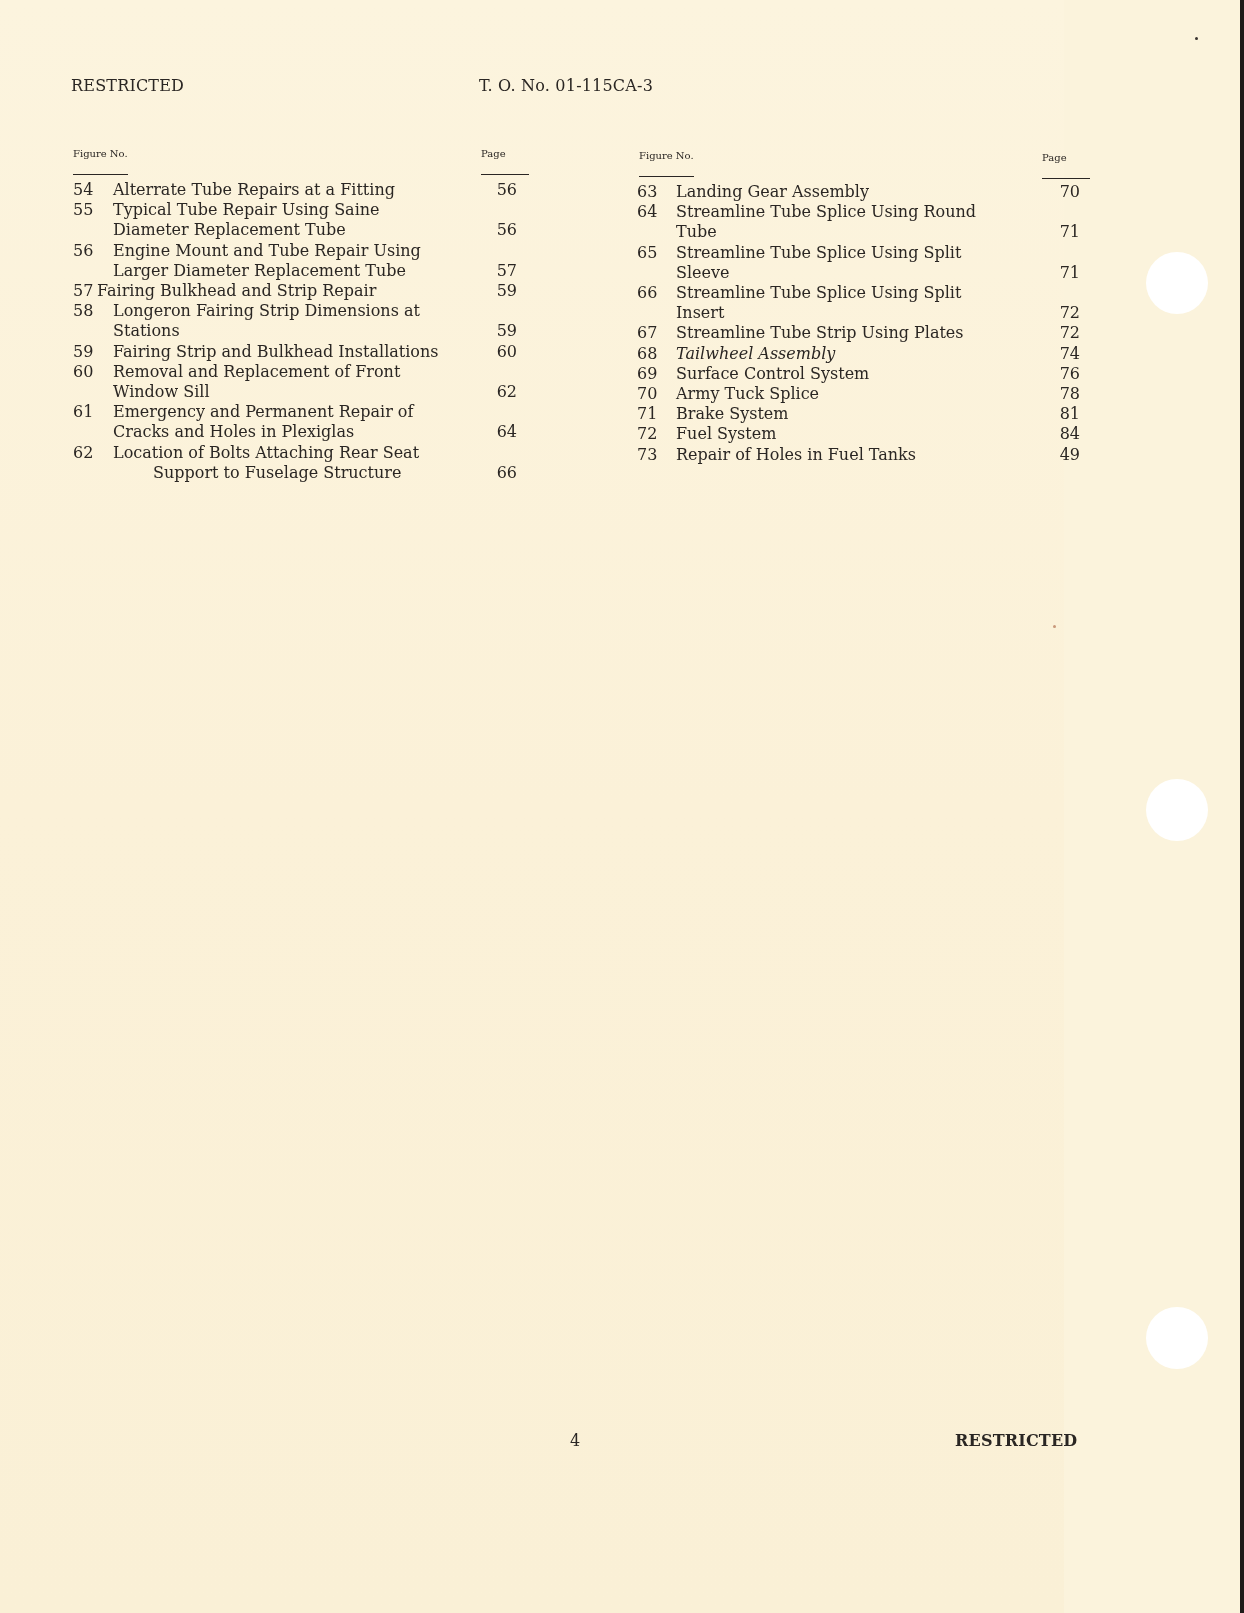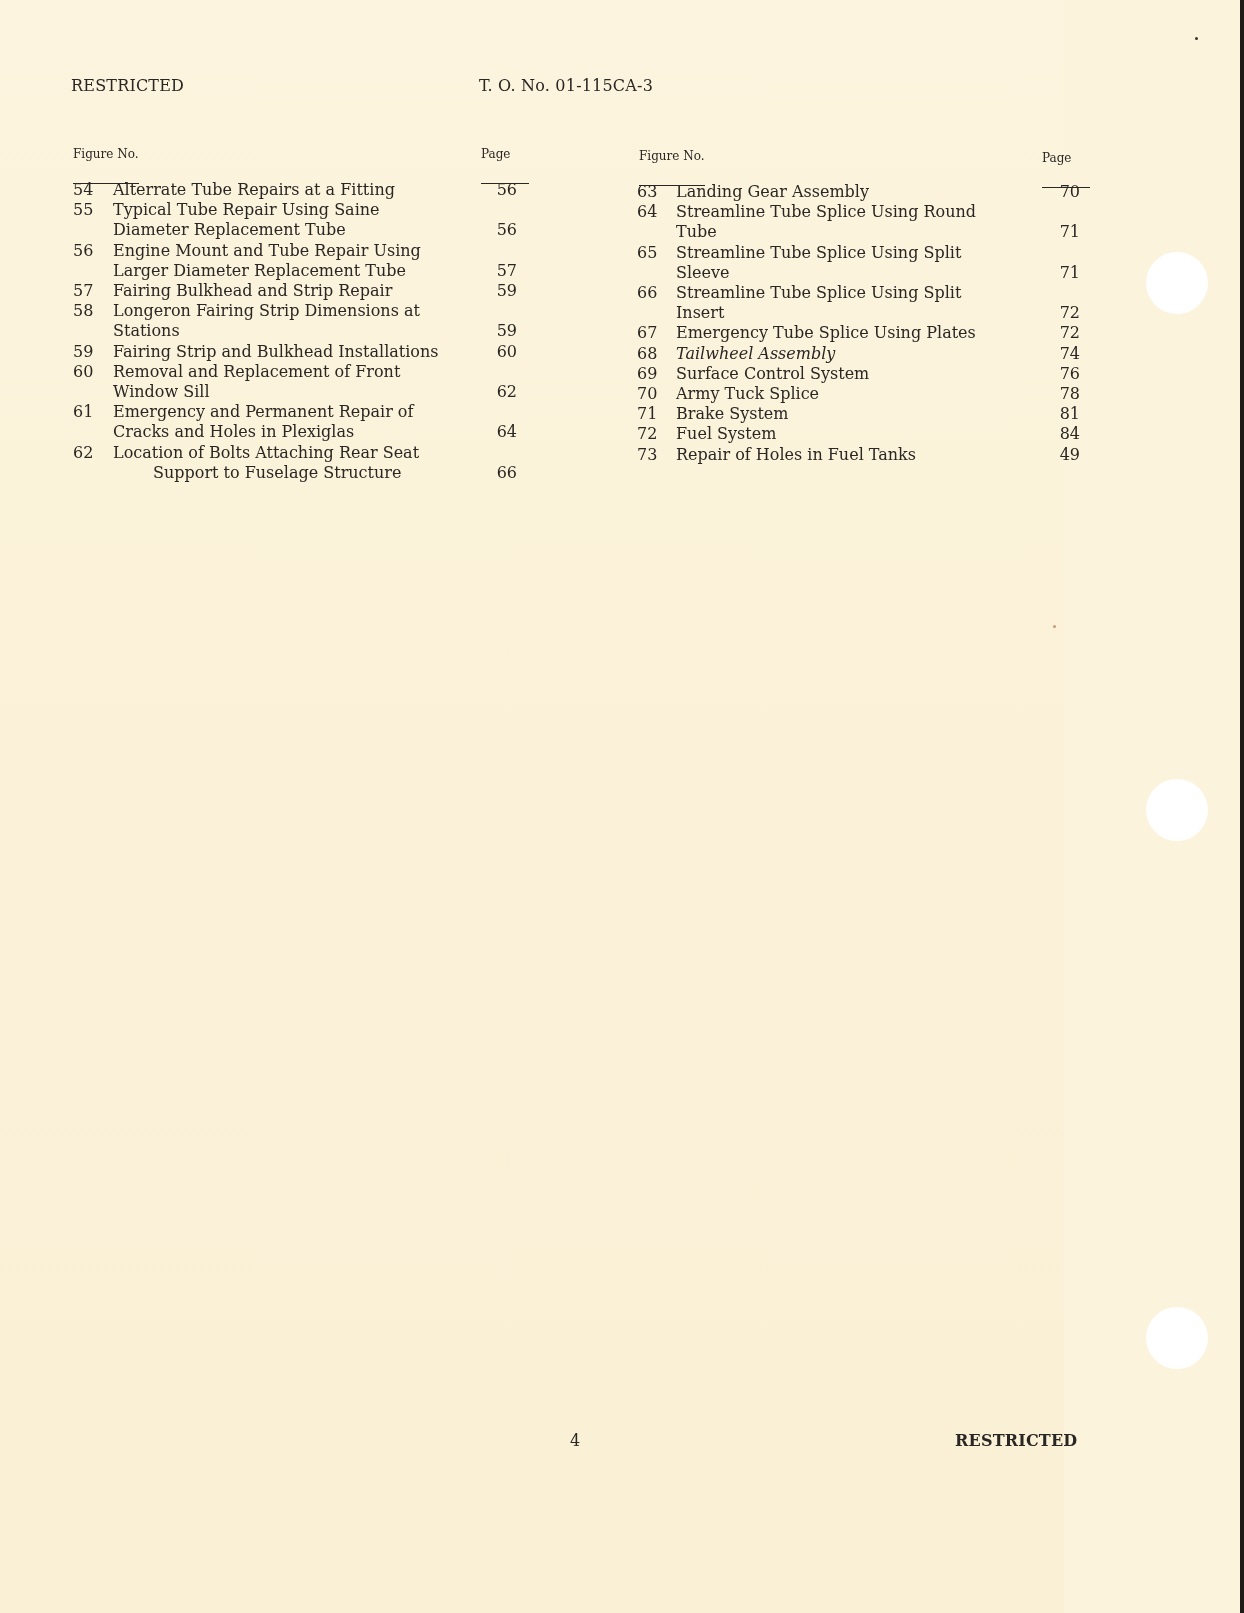--- a/index.html
+++ b/index.html
@@ -10,21 +10,21 @@
     color:#2a2623;
   }
   .page {
     position:absolute; left:0; top:0; width:1064px; height:1613px;
     background: linear-gradient(180deg,#fcf4de 0%,#fbf1d8 50%,#faf0d6 100%);
   }
   .edge { position:absolute; left:1240px; top:0; width:4px; height:1613px; background:#1e1a18; }
   .hole { position:absolute; width:62px; height:62px; border-radius:50%; background:#ffffff; }
   .dot { position:absolute; width:3px; height:3px; background:#3a3330; border-radius:50%; }
   .hdr { position:absolute; font-size:16px; letter-spacing:0.2px; }
-  .col-head { position:absolute; font-size:12px; border-bottom:1.5px solid #2a2623; padding-bottom:20px; line-height:18px; }
+  .col-head { position:absolute; font-size:10px; border-bottom:1.5px solid #2a2623; padding-bottom:11px; line-height:18px; }
   .row { position:absolute; font-size:16px; line-height:20px; white-space:nowrap; }
   .num { position:absolute; }
   .pg { position:absolute; text-align:right; width:40px; }
 </style>
 </head>
 <body>
 
 <div class="page">
 
   <div class="hdr" style="left:71px; top:76px;">RESTRICTED</div>
@@ -50,21 +50,21 @@
       <div class="row" style="top: 240.6px; left: 0px;">
         <span class="num" style="left: 73px;">56</span>
         <span class="num" style="left: 113px;">Engine Mount and Tube Repair Using</span>
       </div>
       <div class="row" style="top: 260.8px; left: 0px;">
         <span class="num" style="left: 113px;">Larger Diameter Replacement Tube</span>
         <span class="pg" style="left: 477px;">57</span>
       </div>
       <div class="row" style="top: 281px; left: 0px;">
         <span class="num" style="left: 73px;">57</span>
-        <span class="num" style="left: 113px;">Fairing Bulkhead and Strip Repair</span>
+        <span class="num" style="left: 97px;">Fairing Bulkhead and Strip Repair</span>
         <span class="pg" style="left: 477px;">59</span>
       </div>
       <div class="row" style="top: 301.2px; left: 0px;">
         <span class="num" style="left: 73px;">58</span>
         <span class="num" style="left: 113px;">Longeron Fairing Strip Dimensions at</span>
       </div>
       <div class="row" style="top: 321.4px; left: 0px;">
         <span class="num" style="left: 113px;">Stations</span>
         <span class="pg" style="left: 477px;">59</span>
       </div>
@@ -127,21 +127,21 @@
       <div class="row" style="top: 283px; left: 0px;">
         <span class="num" style="left: 637px;">66</span>
         <span class="num" style="left: 676px;">Streamline Tube Splice Using Split</span>
       </div>
       <div class="row" style="top: 303.2px; left: 0px;">
         <span class="num" style="left: 676px;">Insert</span>
         <span class="pg" style="left: 1040px;">72</span>
       </div>
       <div class="row" style="top: 323.4px; left: 0px;">
         <span class="num" style="left: 637px;">67</span>
-        <span class="num" style="left: 676px;">Emergency Tube Splice Using Plates</span>
+        <span class="num" style="left: 676px;">Streamline Tube Strip Using Plates</span>
         <span class="pg" style="left: 1040px;">72</span>
       </div>
       <div class="row" style="top: 343.6px; left: 0px;">
         <span class="num" style="left: 637px;">68</span>
         <span class="num" style="left: 676px; font-style: italic;">Tailwheel Assembly</span>
         <span class="pg" style="left: 1040px;">74</span>
       </div>
       <div class="row" style="top: 363.8px; left: 0px;">
         <span class="num" style="left: 637px;">69</span>
         <span class="num" style="left: 676px;">Surface Control System</span>

